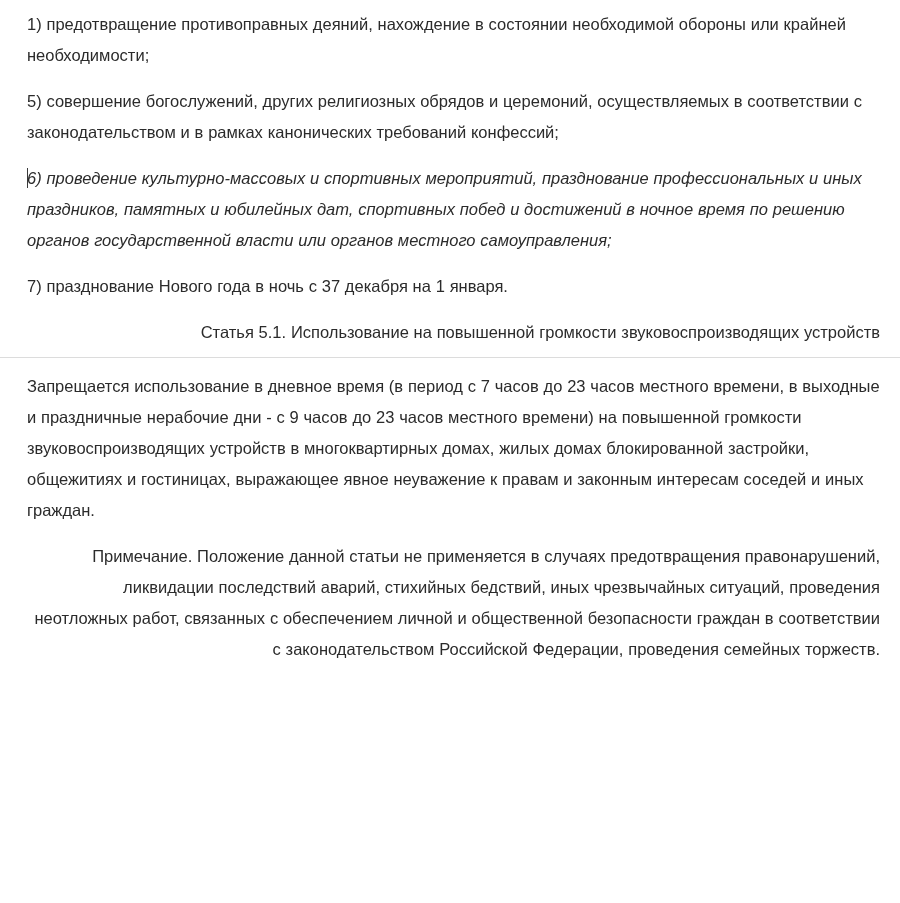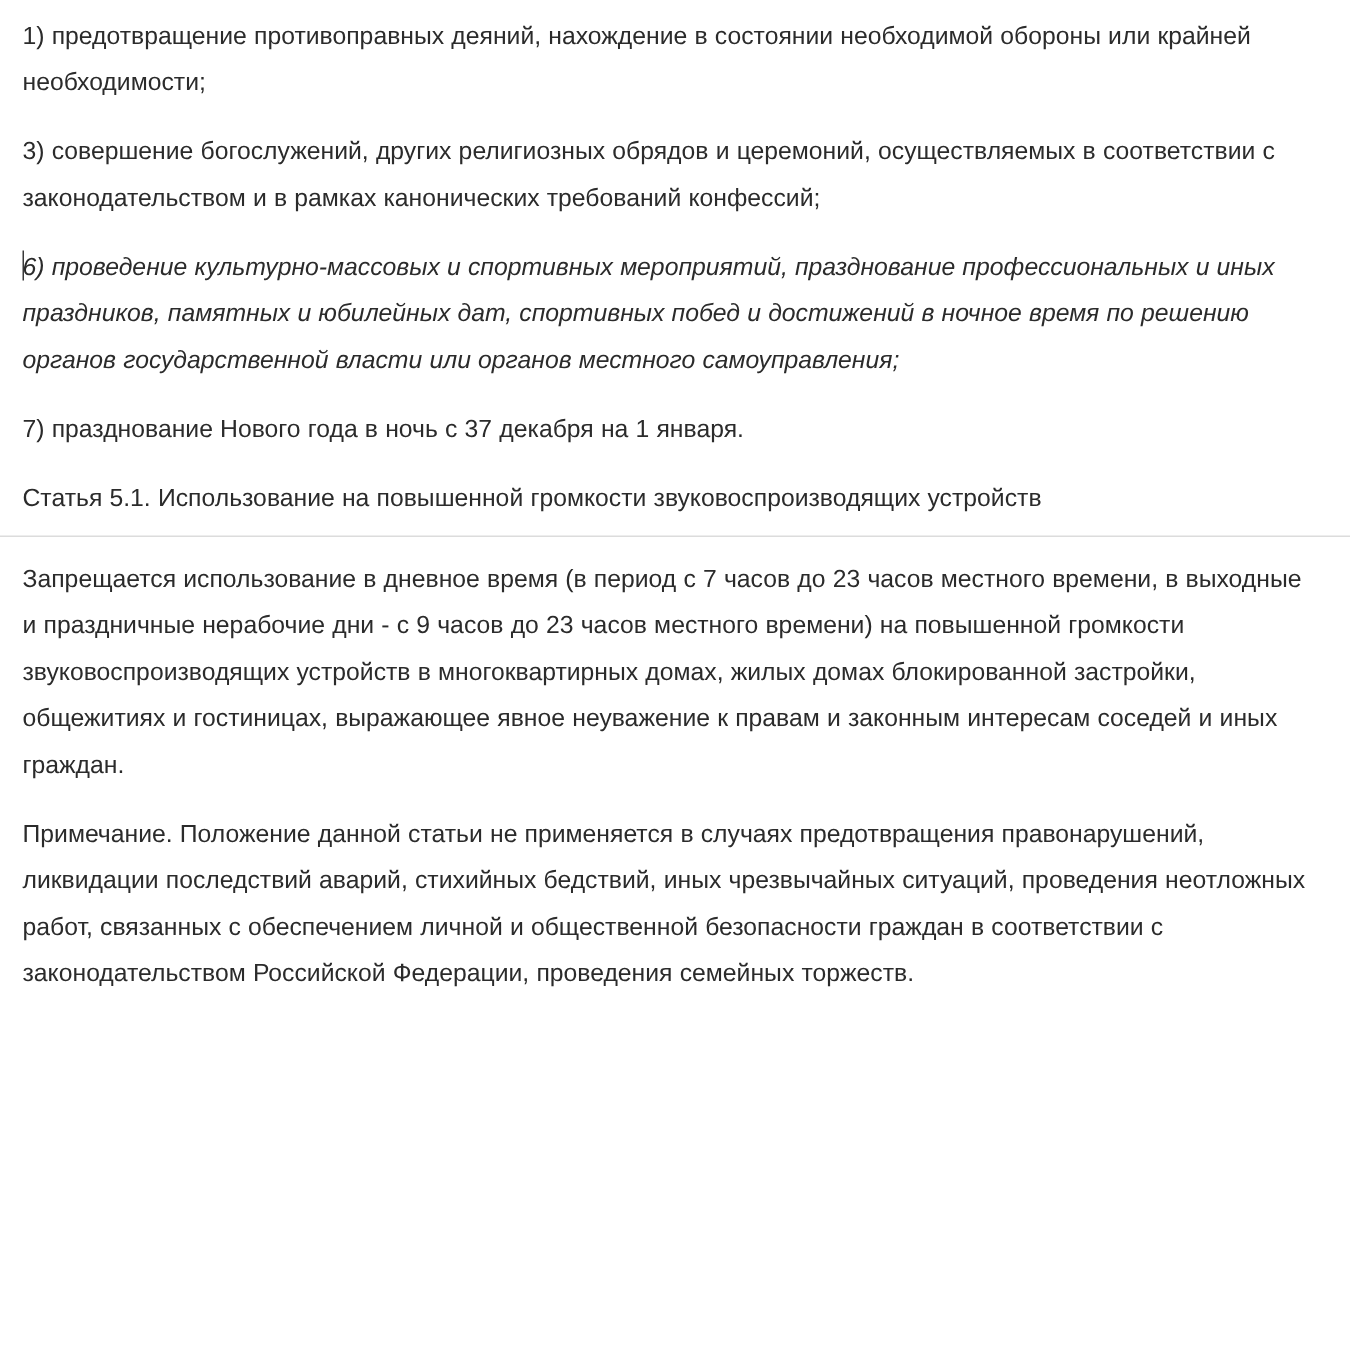--- a/index.html
+++ b/index.html
@@ -19,32 +19,33 @@
     width: 900px;
     box-sizing: border-box;
     padding: 0;
     position: relative;
   }
   .block {
     box-sizing: border-box;
     padding: 0 20px 0 15px;
   }
   p.para {
-    margin: 0 0 15px 0;
+    margin: 0 0 15px 12px;
     font-size: 16.5px;
     line-height: 31px;
     text-align: left;
     word-spacing: 0.2px;
     color: #2b2b2b;
   }
   .section-top {
     padding-top: 9px;
   }
   p.para:last-child {
     margin-bottom: 0;
+    text-align: right;
   }
   .caret-line {
     position: relative;
     font-style: italic;
   }
   .caret {
     display: inline-block;
     width: 1px;
     height: 20px;
     background: #3a3a3a;
@@ -67,21 +68,21 @@
 
 <div class="page">
 
   <div class="block section-top">
 
     <p class="para">1) предотвращение противоправных деяний, нахождение в состоянии необходимой обороны или крайней необходимости;</p>
 
 
 
 
-    <p class="para">3) совершение богослужений, других религиозных обрядов и церемоний, осуществляемых в соответствии с законодательством и в рамках канонических требований конфессий;</p>
+    <p class="para">5) совершение богослужений, других религиозных обрядов и церемоний, осуществляемых в соответствии с законодательством и в рамках канонических требований конфессий;</p>
 
     <p class="para caret-line"><span class="caret"></span><span>6) проведение культурно-массовых и спортивных мероприятий, празднование профессиональных и иных праздников, памятных и юбилейных дат, спортивных побед и достижений в ночное время по решению органов государственной власти или органов местного самоуправления;</span></p>
 
     <p class="para">7) празднование Нового года в ночь с 37 декабря на 1 января.</p>
 
     <p class="para">Статья 5.1. Использование на повышенной громкости звуковоспроизводящих устройств</p>
 
   </div>
 
   <hr class="divider">

